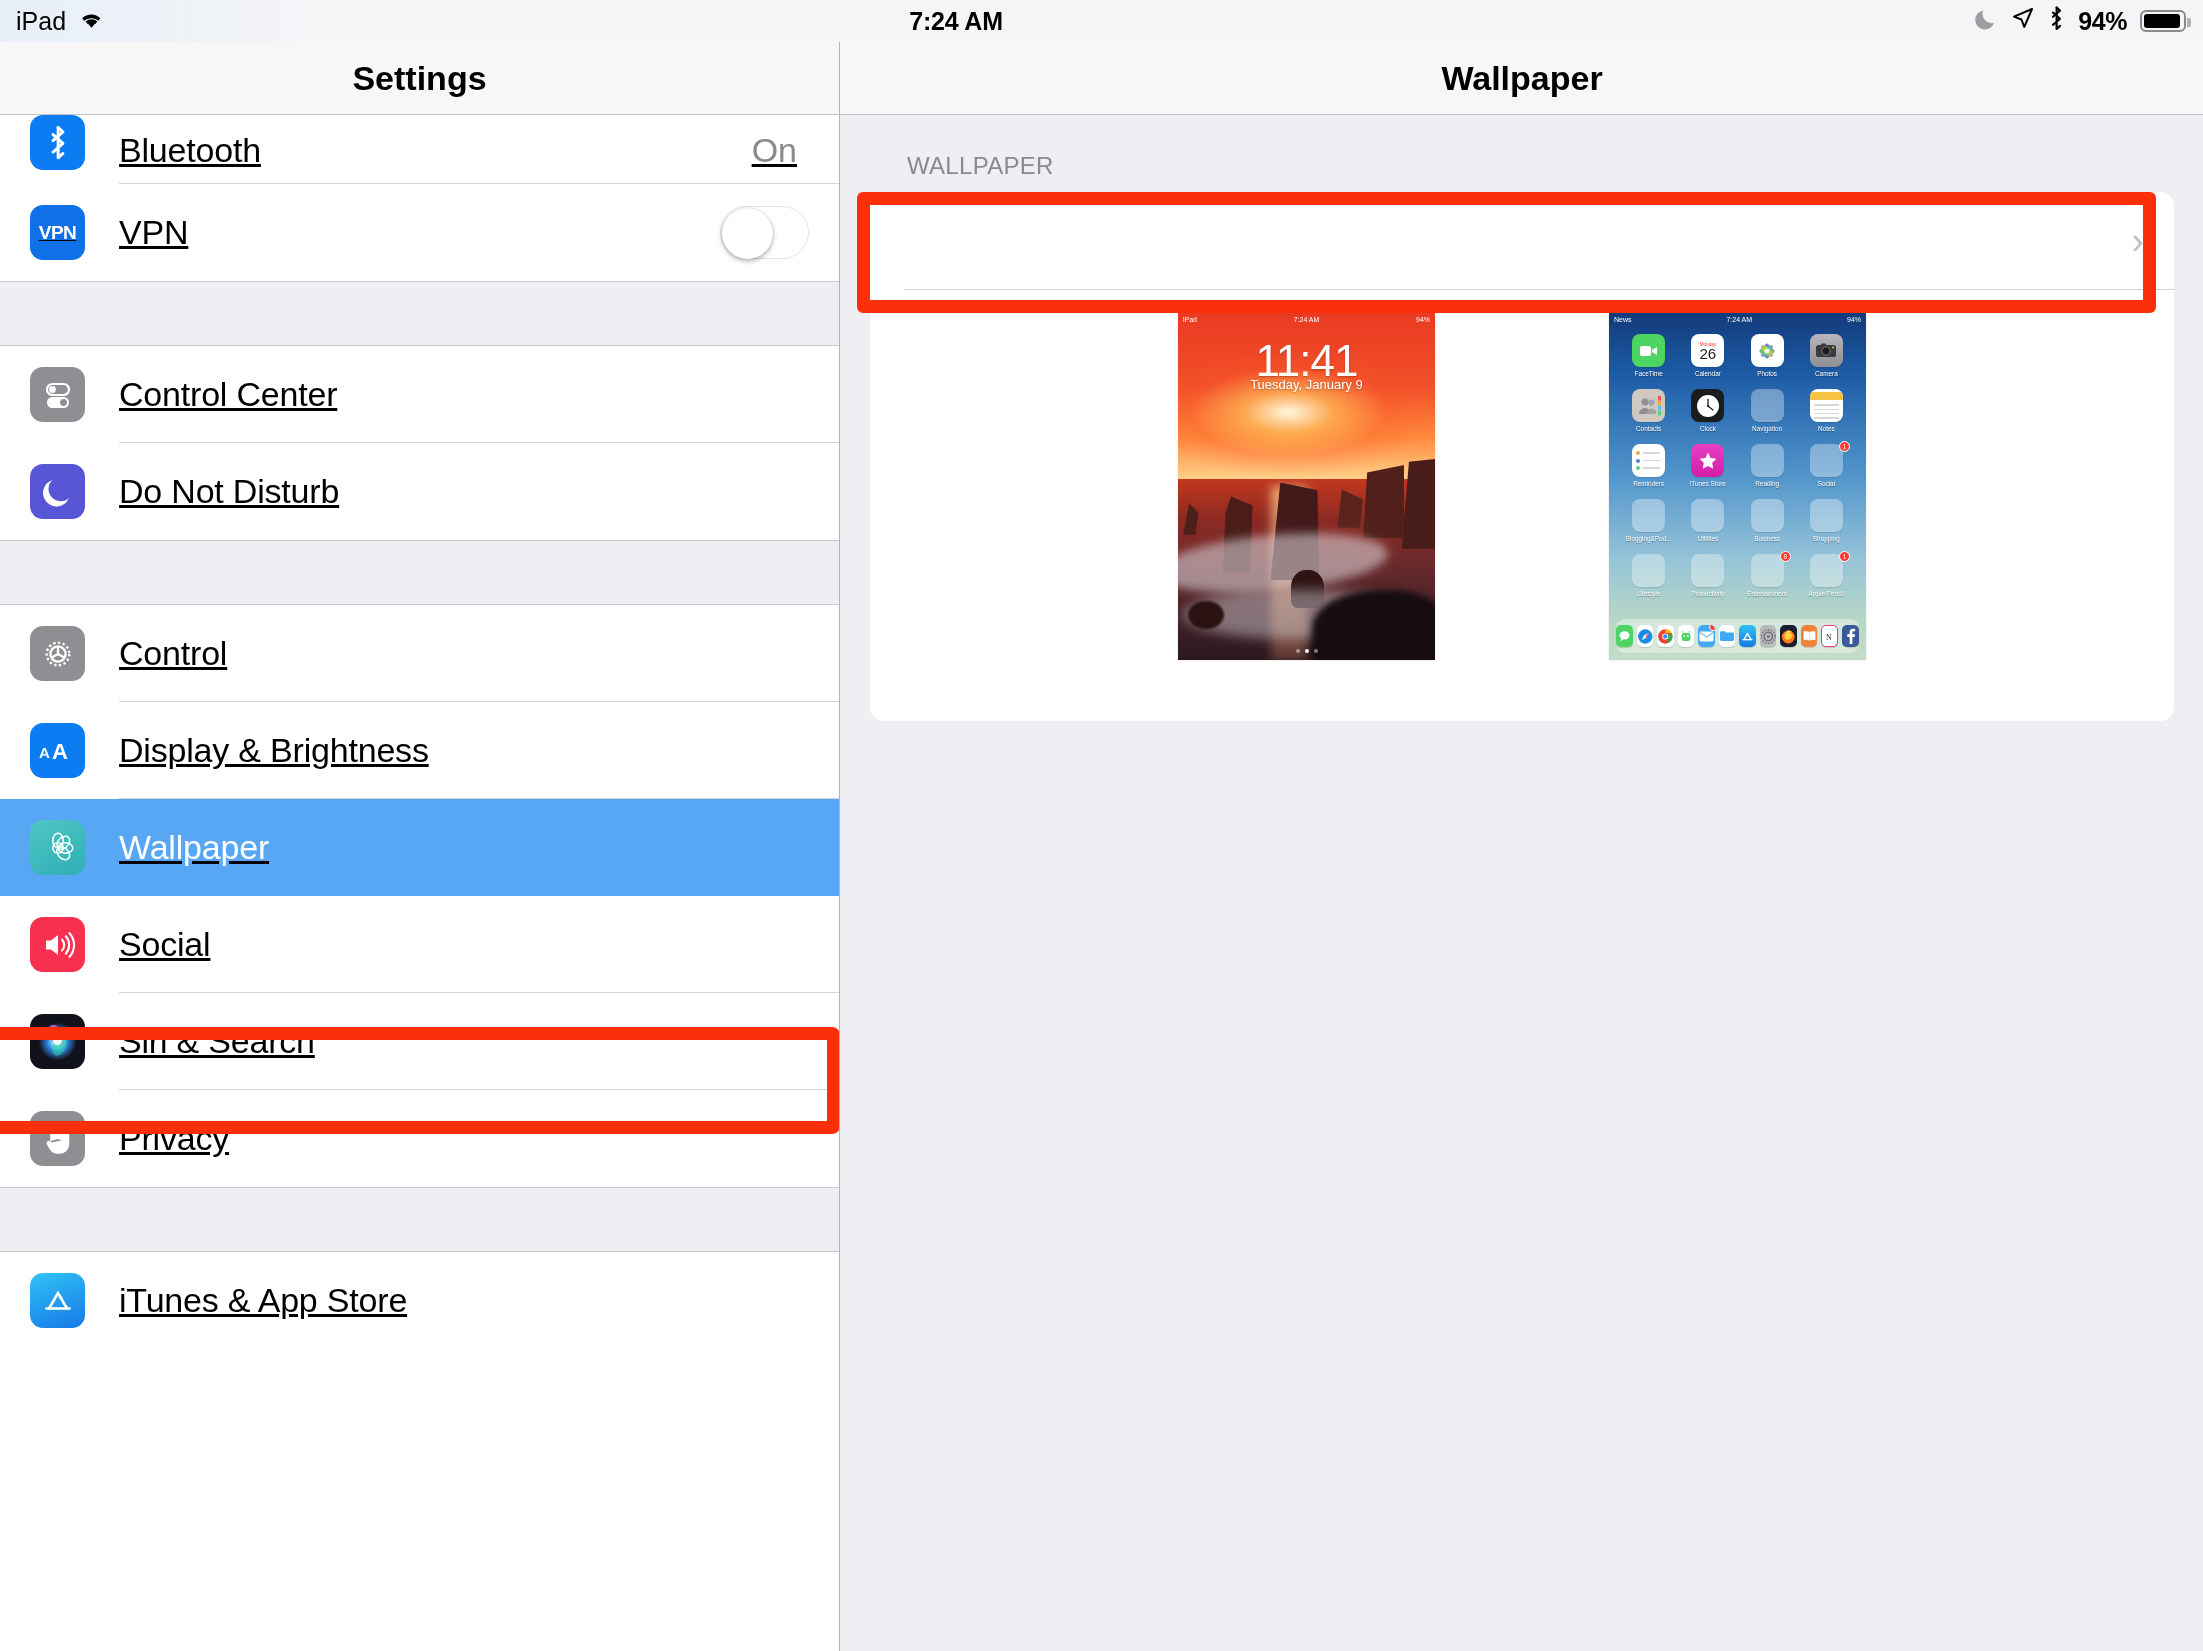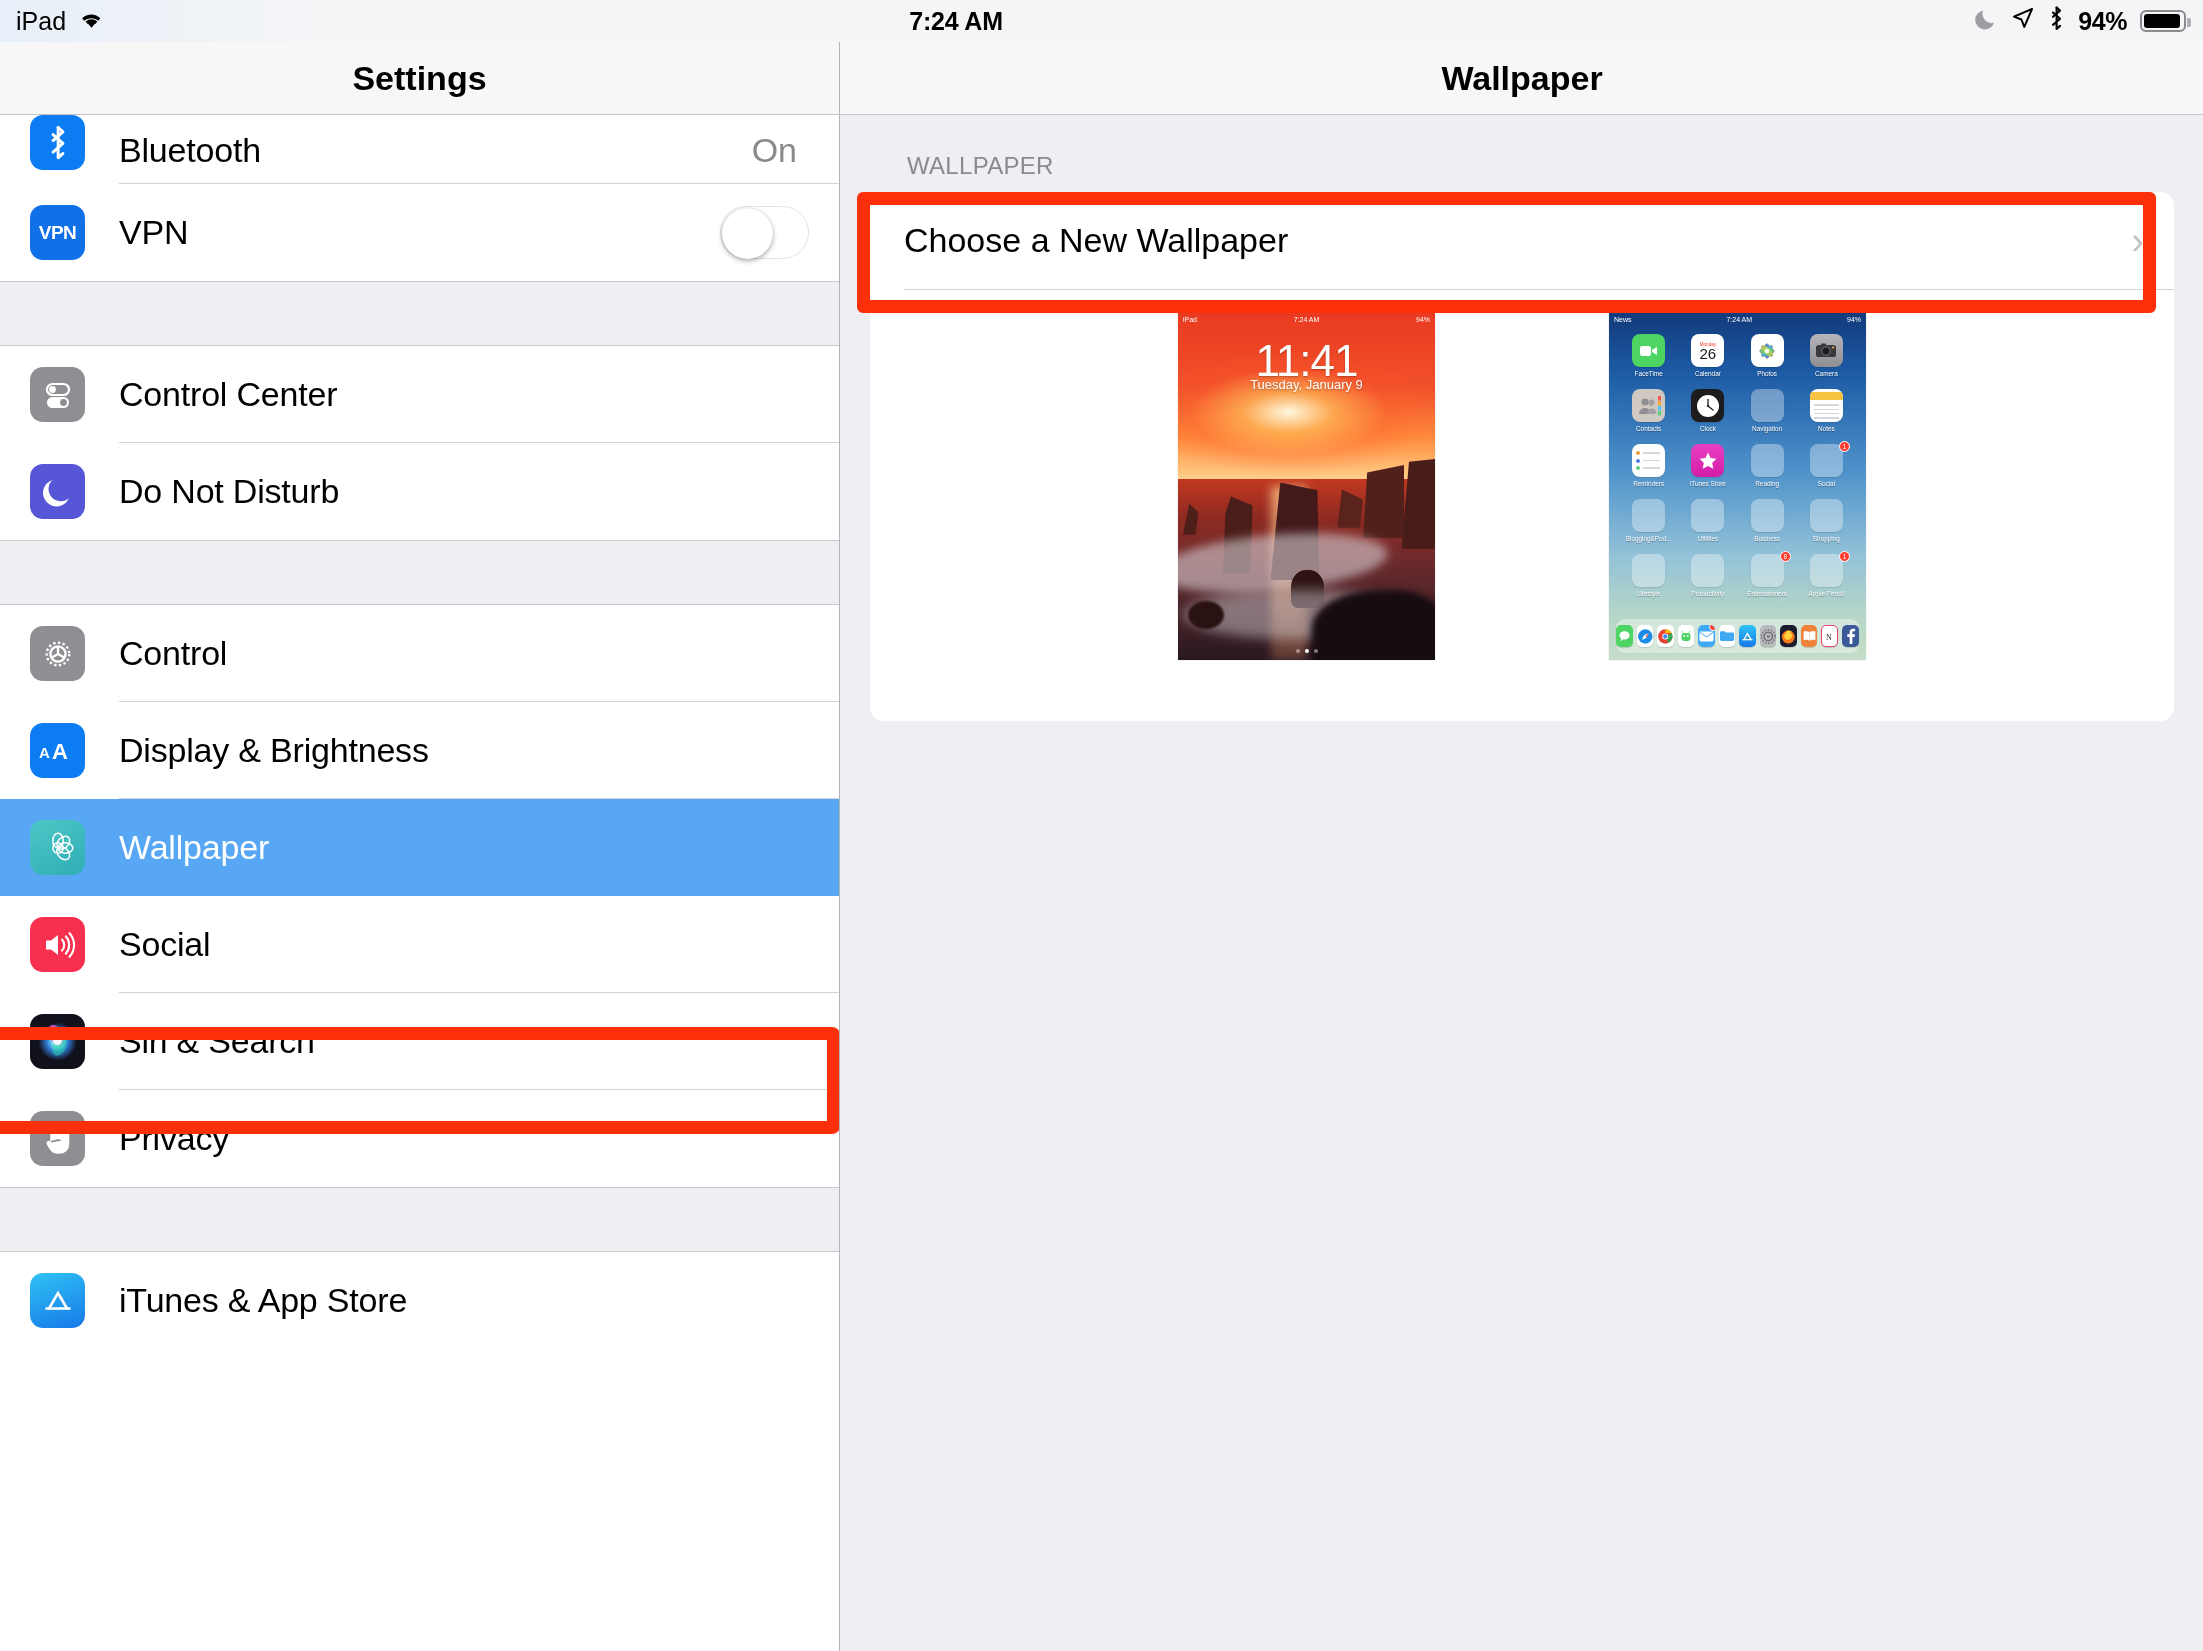--- a/index.html
+++ b/index.html
@@ -50,21 +50,21 @@
   }
 
   
   .body { flex: 1; display: flex; min-height: 0; }
 
   
   .sidebar {
     width: 840px; background: #fff; position: relative;
     border-right: 1px solid #b4b4b8; overflow: hidden;
   }
-  .s-group { background: #c2410c; }
+  .s-group { background: #c2410c; text-decoration: underline; }
   .s-gap { height: 65px; background: #eeeef3; border-top: 1px solid #c9c9cd; border-bottom: 1px solid #c9c9cd; }
   .s-row {
     height: 97px; display: flex; align-items: center;
     padding-left: 30px; position: relative; background: #fff;
   }
   .s-row.first-clip { height: 69px; align-items: flex-end; padding-bottom: 14px; }
   .s-row .sep { position:absolute; left:119px; right:0; bottom:0; height:1px; background:#d3d3d6; }
   .s-row:last-child .sep { display:none; }
   .s-icon { width: 55px; height: 55px; border-radius: 13px; flex: 0 0 55px;
             display: flex; align-items: center; justify-content: center; position: relative; overflow: hidden; }
@@ -410,21 +410,20 @@
       </div>
 
       <div class="redbox" style="left:-13px; top:912px; width:853px; height:107px; border-radius:8px;"></div>
     </div>
 
     <div class="pane">
       <div class="section-title">WALLPAPER</div>
 
       <div class="card">
         <div class="card-row">
-          <span class="label">Choose a New Wallpaper</span>
           <span class="chev">›</span>
         </div>
         <div class="card-sep"></div>
 
         <div class="previews">
 
           <div class="preview lock">
             <div class="sky"></div>
             <div class="sea"></div>
             <div class="sheen"></div>

